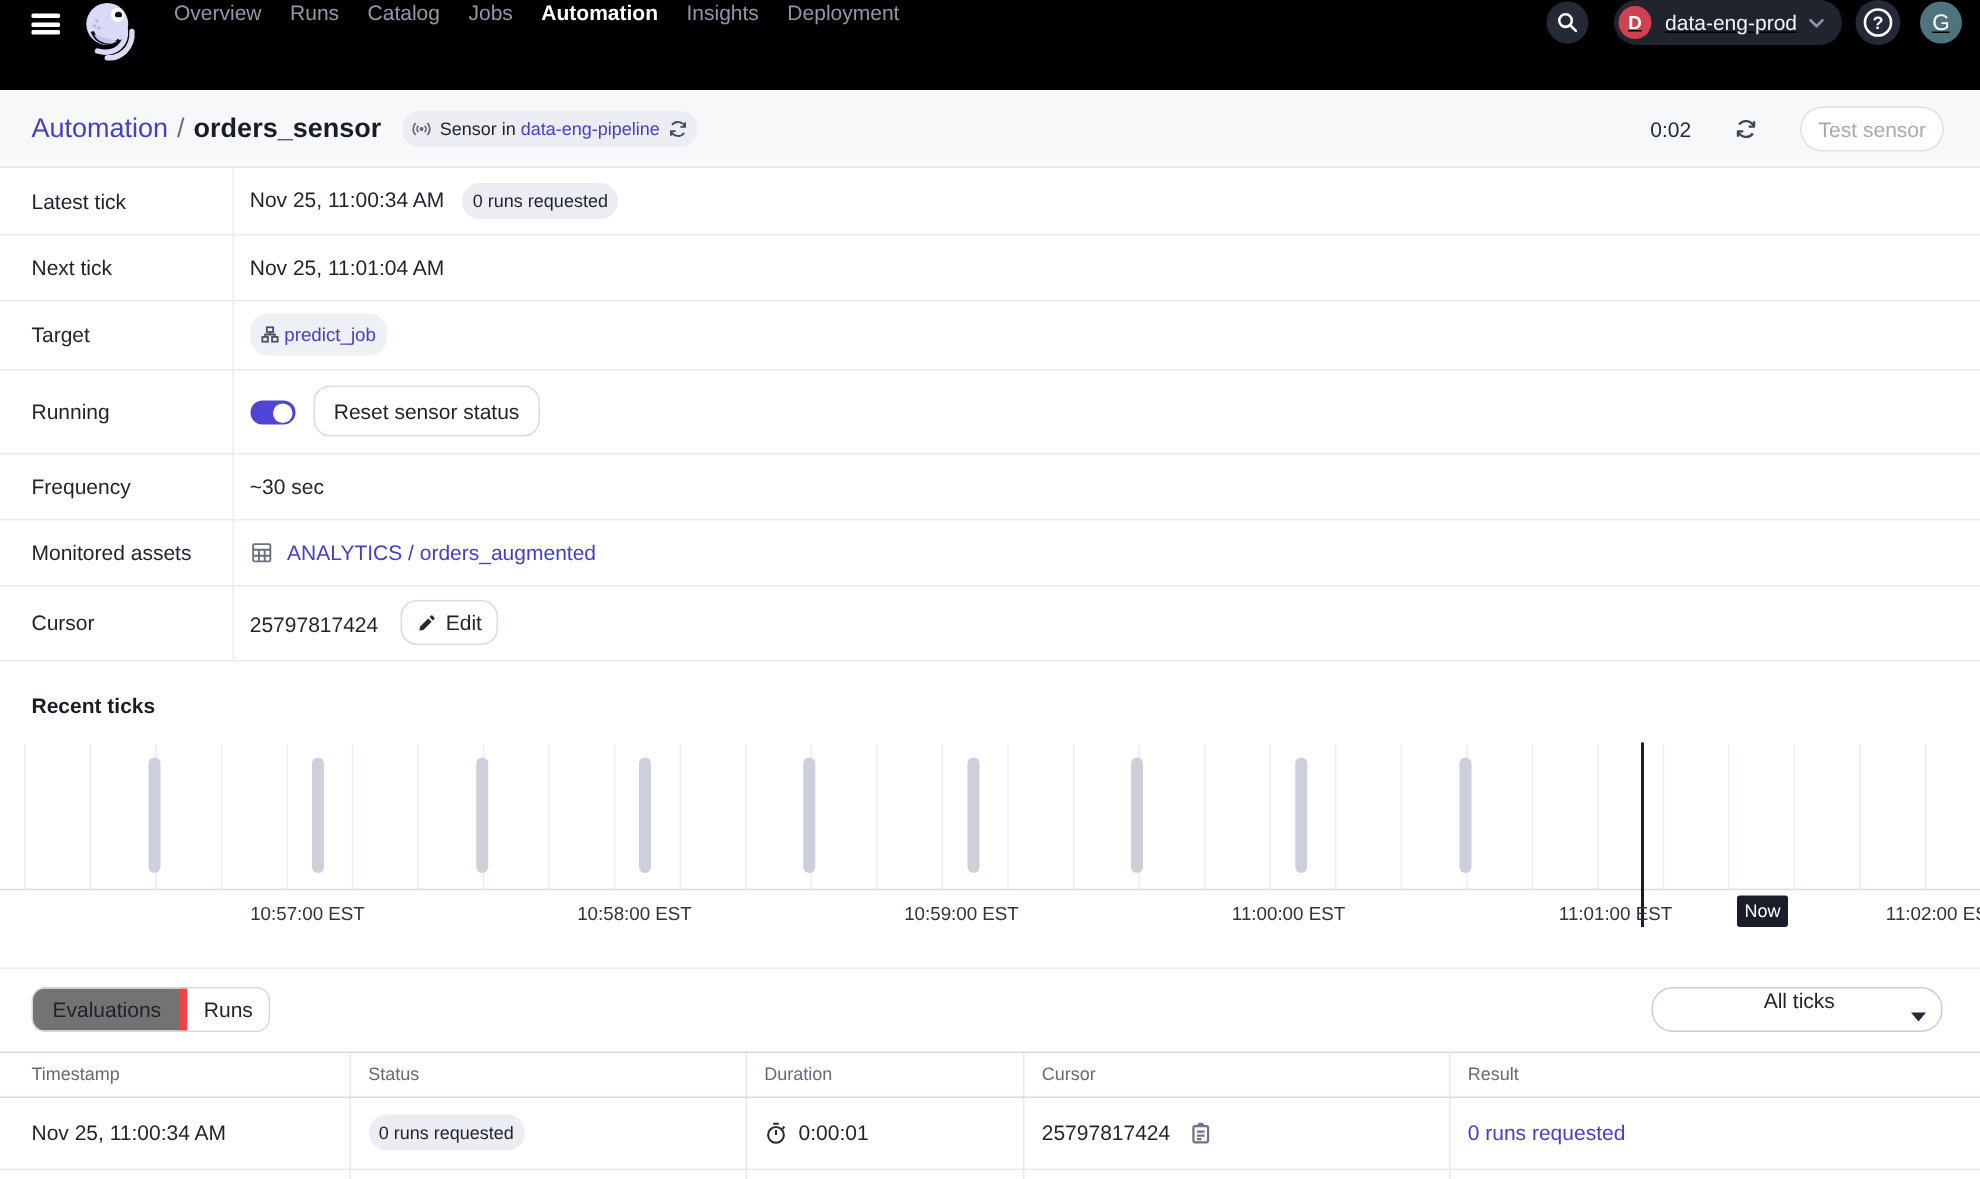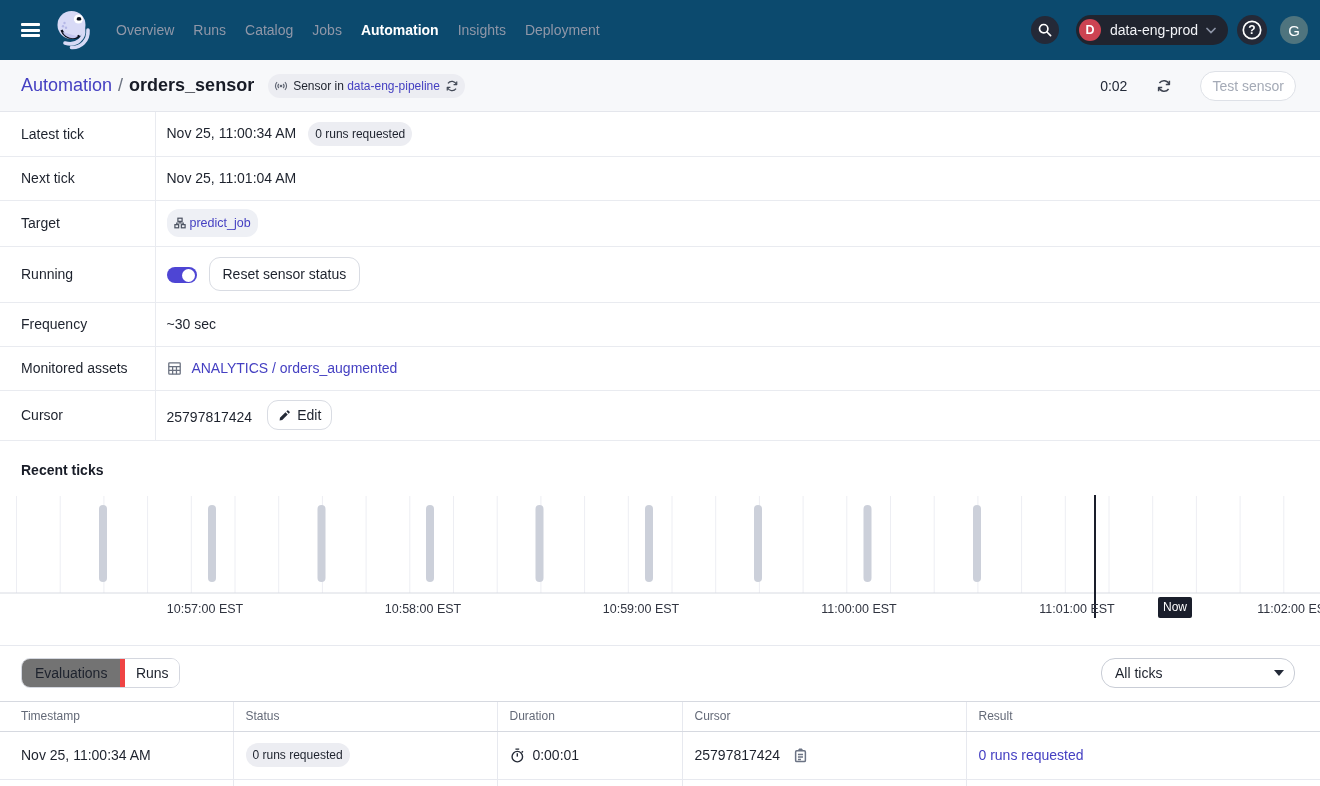--- a/index.html
+++ b/index.html
@@ -1,18 +1,18 @@
 <!DOCTYPE html>
 <html><head>
 <meta charset="utf-8">
 <style>
   * { margin:0; padding:0; box-sizing:border-box; }
   html,body { width:1320px; height:786px; overflow:hidden; background:#fff;
     font-family:"Liberation Sans", sans-serif; }
-  .nav { height:60px; background:#0c4a6e; display:flex; align-items:center; }
+  .nav { height:60px; background:#000000; display:flex; align-items:flex-start;text-decoration:underline; }
   .burger { width:32px; height:32px; margin-left:14px; display:flex; flex-direction:column;
     justify-content:center; gap:2.4px; align-items:center; }
   .burger span { display:block; width:19px; height:3px; background:#fff; border-radius:1px; }
   .logo { margin-left:9px; width:42px; height:42px; }
   .navlinks { display:flex; align-items:center; margin-left:19px; gap:19px; font-size:14px; }
   .navlinks a { color:#9097a8; text-decoration:none; }
   .navlinks a.active { color:#fff; font-weight:700; }
   .navright { margin-left:auto; display:flex; align-items:center; margin-right:12px; }
   .circbtn { width:28px; height:28px; border-radius:50%; background:#242937; display:flex;
     align-items:center; justify-content:center; }
@@ -54,21 +54,21 @@
   .alink { color:#4540c2; text-decoration:none; font-size:14px; }
 
   .rt-head { padding:21px 0 0 21px; font-size:14px; font-weight:700; color:#181c27; }
   .chartwrap { position:relative; height:154px; margin-top:14px; border-bottom:1px solid #e7e9ef; }
 
   .tabsrow { height:55px; display:flex; align-items:center; padding:0 25px 0 21px; }
   .seg { display:flex; border:1px solid #d4d7df; border-radius:9px; overflow:hidden; height:30px; }
   .seg .s { display:flex; align-items:center; padding:0 10.5px; font-size:14px; color:#1d222d; background:#fff; }
   .seg .s.on { background:#737373; border-right:5px solid #ef4444; }
   .select { margin-left:auto; width:194px; height:30px; border:1px solid #c9cdd6; border-radius:14px;
-    display:flex; align-items:center; font-size:14px; color:#1d222d; padding:0 10px 0 13px; }
+    display:flex; align-items:center; font-size:14px; color:#1d222d; padding:0 10px 0 13px;flex-direction:column; }
   .select .caret { margin-left:auto; width:0; height:0; border-left:5px solid transparent;
     border-right:5px solid transparent; border-top:6px solid #232a38; }
 
   table.ev { width:100%; border-collapse:collapse; table-layout:fixed; }
   table.ev th { border-top:1px solid #d6d9e0; border-bottom:1px solid #d6d9e0;
     font-size:12px; color:#646a78; font-weight:400; text-align:left; height:30px; padding-left:12px; }
   table.ev th:first-child, table.ev td:first-child { padding-left:21px; }
   table.ev th + th, table.ev td + td { border-left:1px solid #e7e9ef; }
   table.ev td { height:48px; border-bottom:1px solid #e7e9ef; font-size:14px; color:#1d222d;
     vertical-align:middle; padding-left:12px; }

